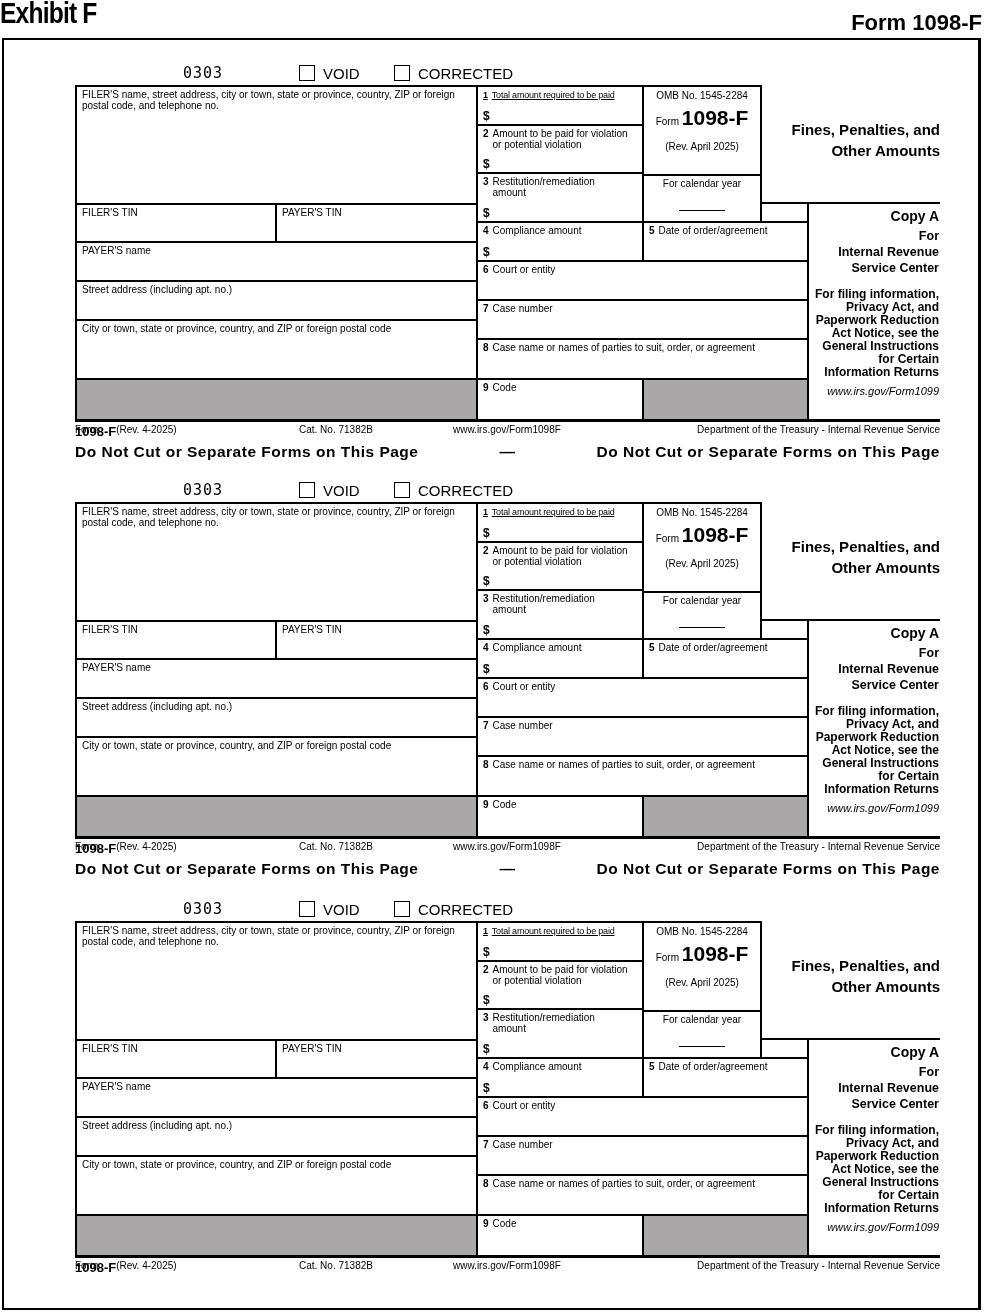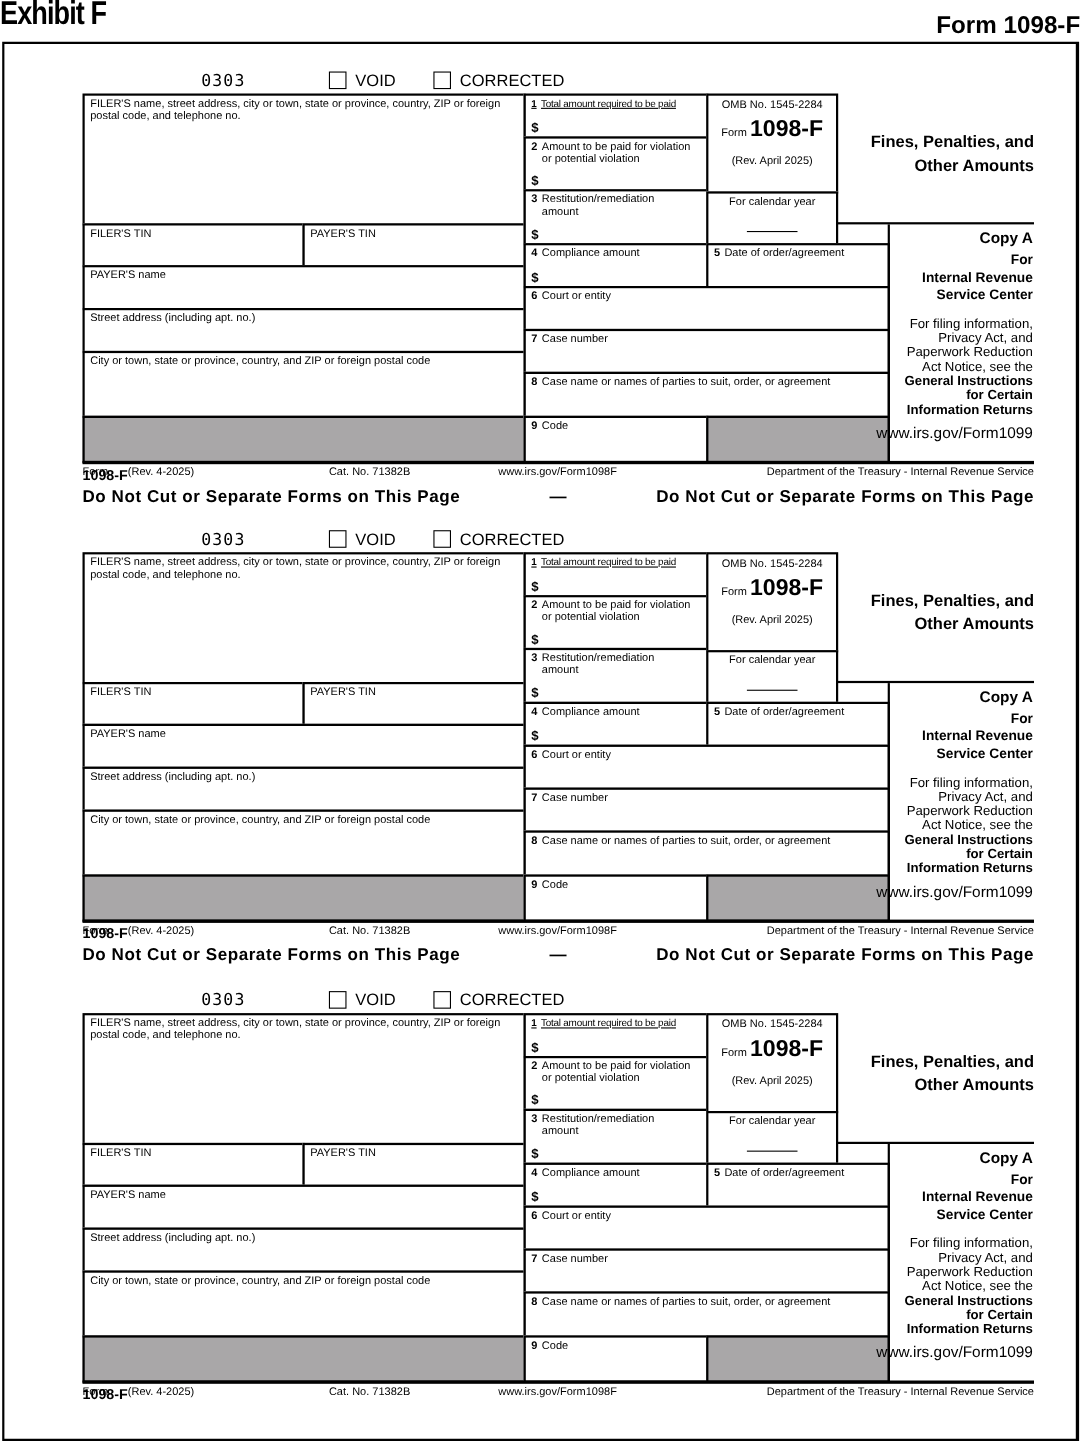--- a/index.html
+++ b/index.html
@@ -23,22 +23,22 @@
   .gray { background:#a9a7a8; }
   .num { font-weight:bold; margin-right:4px; }
   .dollar { position:absolute; left:5px; bottom:2px; font-weight:bold; font-size:12px; }
   .small9 { font-size:9px; letter-spacing:-0.2px;text-decoration:underline; }
   .omb { font-size:10px; }
   .formbig { font-size:21px; font-weight:bold; }
   .title { position:absolute; left:690px; width:250px; text-align:right; font-weight:bold; font-size:15px; line-height:21px; }
   .copy { position:absolute; left:736px; width:203px; text-align:right; }
   .copyA { font-size:14px; font-weight:bold; line-height:18px; }
   .copyfor { font-size:12.5px; font-weight:bold; line-height:16px; }
-  .info { font-size:12px; line-height:13px; }
-  .url { font-size:14px; }
+  .info { font-size:12px; line-height:13px;font-weight:bold; }
+  .url { font-size:11px; font-style:italic; }
   .footer { position:absolute; top:357px; left:75px; width:865px; height:16px; font-size:10px; }
   .footer span { position:absolute; top:0; white-space:nowrap; }
   .nocut { position:absolute; top:376px; left:75px; width:865px; font-size:15.5px; font-weight:bold;
            display:flex; justify-content:space-between; letter-spacing:0.5px; }
   .nocut span { white-space:nowrap; }
 </style>
 </head>
 <body>
 
 <div class="exhibit">Exhibit F</div>

